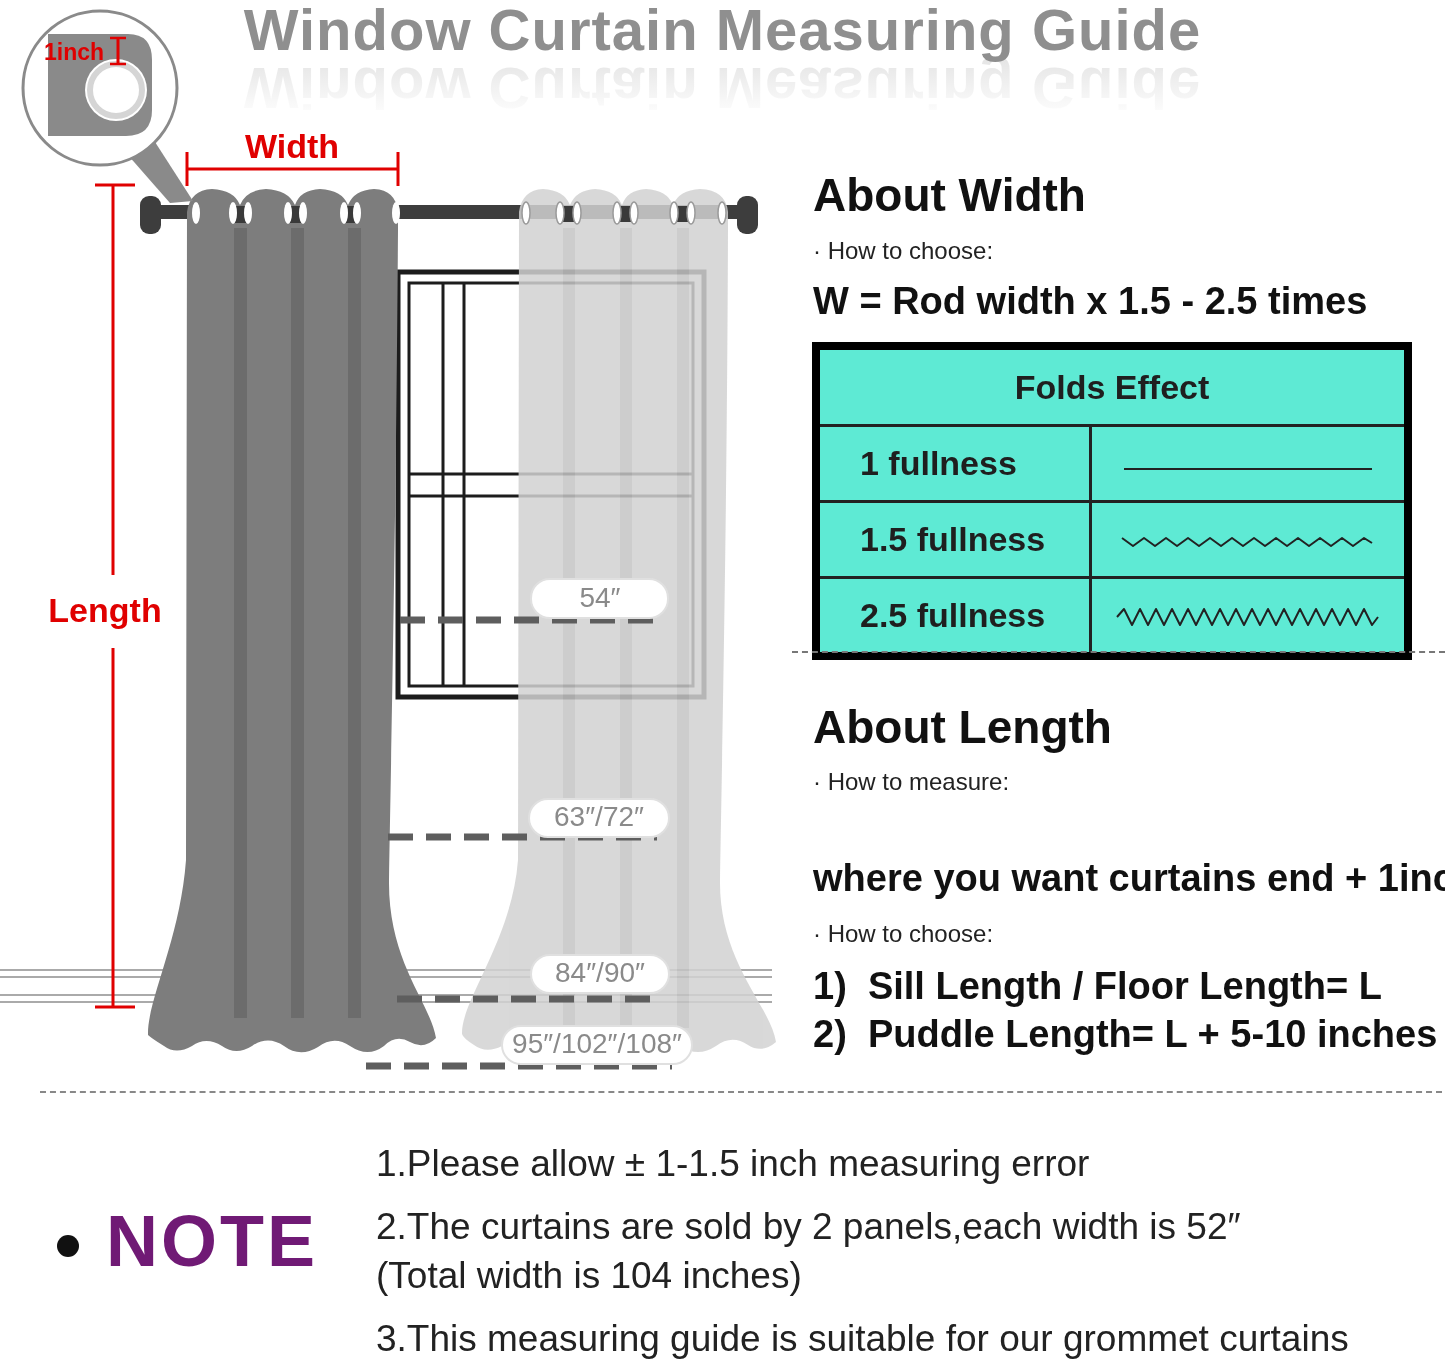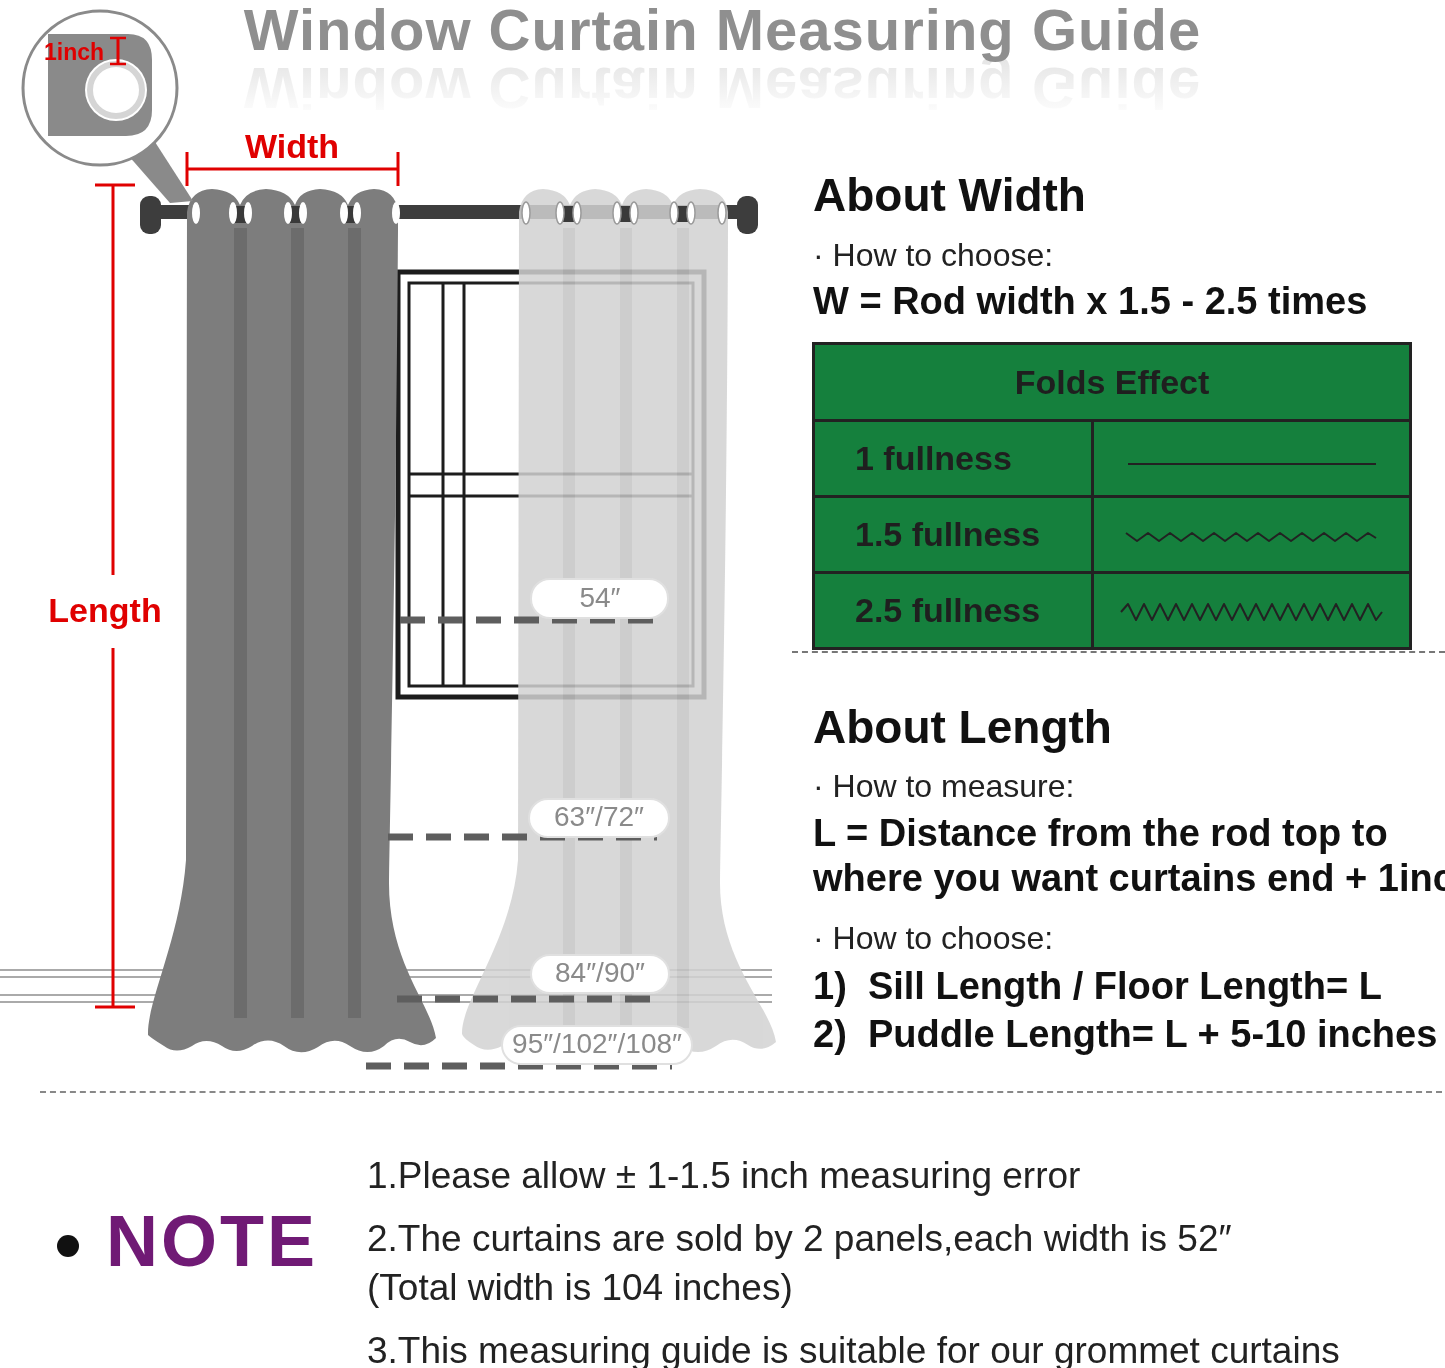--- a/index.html
+++ b/index.html
@@ -8,36 +8,36 @@
   .abs{position:absolute;}
   
   .title{left:0;top:0;width:100%;text-align:center;font-size:58px;font-weight:700;
          color:#8f8f8f;line-height:60px;letter-spacing:1px;z-index:4;}
   .title-reflect{left:0;top:58px;width:100%;text-align:center;font-size:58px;font-weight:700;
          color:#8f8f8f;line-height:60px;letter-spacing:1px;transform:scaleY(-1);opacity:.3;z-index:1;}
   .title-fade{left:0;top:58px;width:100%;height:84px;z-index:2;
          background:linear-gradient(to bottom,rgba(255,255,255,.25),#ffffff 72%);}
   
   .h2{font-size:46px;font-weight:700;color:#111;}
-  .line{font-size:32px;color:#222;white-space:pre;}
+  .line{font-size:24px;color:#222;white-space:pre;}
   .formula{font-size:38px;font-weight:700;color:#111;white-space:pre;text-align:right;}
   
-  .folds-table{border-collapse:collapse;border:3px solid #000000;background:#15803d;}
+  .folds-table{border-collapse:collapse;border:8px solid #000000;background:#5eead4;}
   .folds-table th,.folds-table td{border:3px solid #222;font-weight:400;}
   .folds-table th{height:72px;font-size:34px;font-weight:700;text-align:center;}
   .folds-table td{height:71px;font-size:34px;font-weight:bold;}
   .cell-label{width:267px;padding-left:40px;}
   .cell-fold{width:327px;text-align:center;vertical-align:middle;}
   
   .dash-right{left:792px;top:651px;width:653px;border-top:2px dashed #777;}
   .dash-bottom{left:40px;top:1091px;width:1402px;border-top:2px dashed #888;}
   
   .note-dot{left:57px;top:1235px;width:22px;height:22px;border-radius:50%;background:#111;}
   .note-word{left:106px;top:1200px;font-size:72px;font-weight:700;letter-spacing:3px;color:#701a75;}
-  .note-item{left:367px;font-size:37px;color:#222;white-space:pre;margin-top:12px;}
+  .note-item{left:376px;font-size:37px;color:#222;white-space:pre;}
 </style>
 </head>
 <body>
 
 <div id="page">
 
   <div class="abs title">Window Curtain Measuring Guide</div>
   <div class="abs title-reflect" aria-hidden="true">Window Curtain Measuring Guide</div>
   <div class="abs title-fade"></div>
 
@@ -210,21 +210,20 @@
         </svg>
       </td>
     </tr>
   </tbody>
     </table>
 
   <div class="abs dash-right"></div>
 
   <div class="abs line" style="left:813px;top:768px">· How to measure:</div>
   <div class="abs h2" style="left:813px;top:700px">About Length</div>
-  <div class="abs formula" style="left:813px;top:812px">L = Distance from the rod top to</div>
   <div class="abs formula" style="left:813px;top:857px">where you want curtains end + 1inch</div>
   <div class="abs line" style="left:813px;top:920px">· How to choose:</div>
   <div class="abs formula" style="left:813px;top:965px">1)  Sill Length / Floor Length= L</div>
   <div class="abs formula" style="left:813px;top:1013px">2)  Puddle Length= L + 5-10 inches</div>
 
   <div class="abs dash-bottom"></div>
 
   <div class="abs note-dot"></div>
   <div class="abs note-word">NOTE</div>
 

